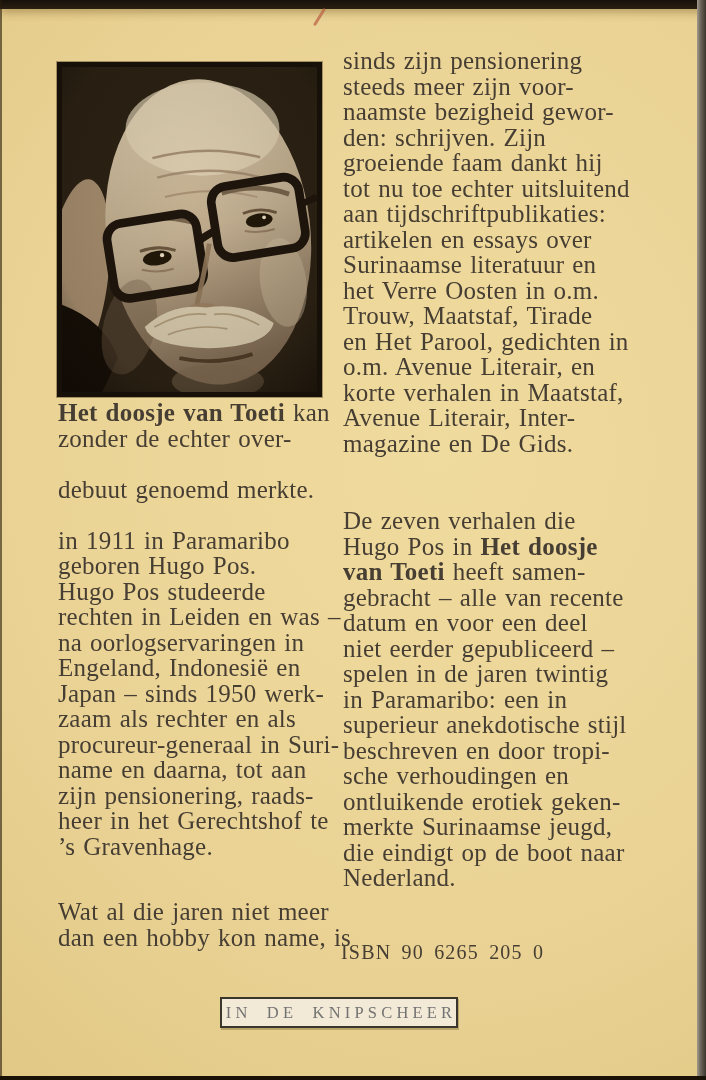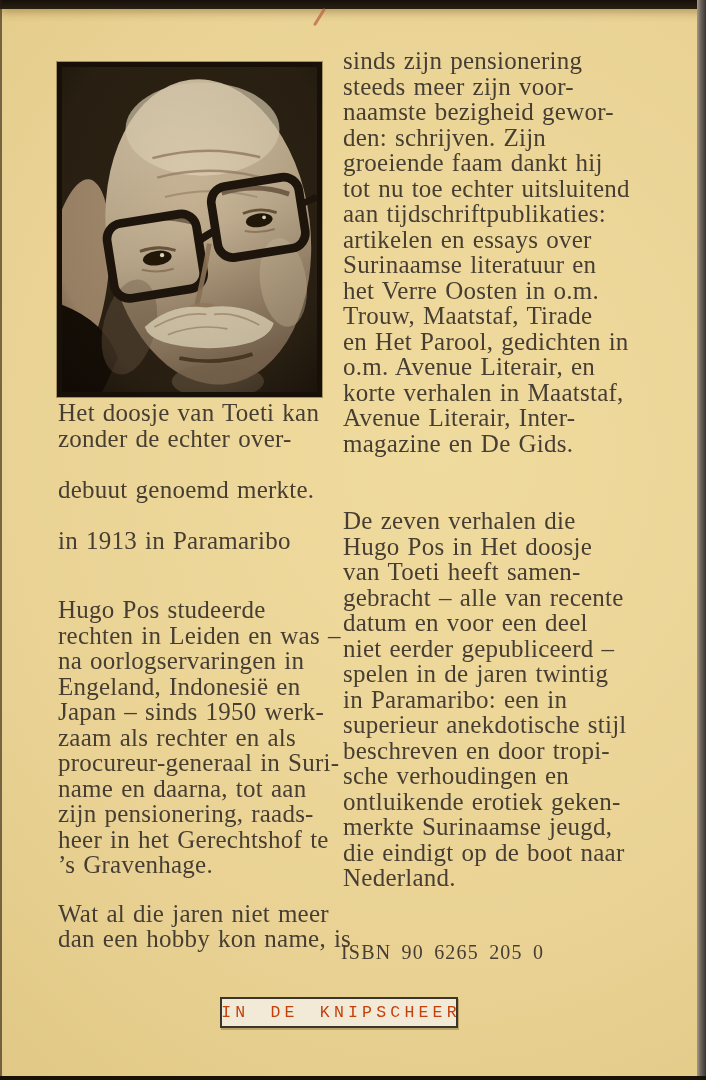--- a/index.html
+++ b/index.html
@@ -18,36 +18,36 @@
   .photo-frame{
     position:absolute;left:57px;top:62px;width:255px;height:325px;margin:0;padding:0;
     border:5px solid #161009;background:#2b2214;box-shadow:0 0 0 1px rgba(60,45,20,.4);
   }
   .photo-frame svg{display:block;width:255px;height:325px;}
 
   .col{position:absolute;color:var(--ink,#463e33);font-size:25px;line-height:25.5px;letter-spacing:.25px;word-spacing:1.5px;}
   .col p{margin:0;white-space:nowrap;}
   .col-left{left:58px;top:400px;width:278px;}
   .col-right{left:343px;top:48px;width:325px;}
-  .col-left p:nth-child(2){margin-top:44px;}
-  .col-left p:nth-child(3){margin-top:23px;}
+  .col-left p:nth-child(2){}
+  .col-left p:nth-child(3){margin-top:40px;}
   .col-right p:nth-child(2){margin-top:52px;}
-  .bold{font-weight:normal;}
+  .bold{font-weight:bold;}
 
   .isbn{position:absolute;left:341px;top:941px;color:var(--ink,#463e33);font-size:20px;letter-spacing:1.2px;word-spacing:4px;}
 
   .publisher-box{
     position:absolute;left:220px;top:997px;width:238px;height:31px;box-sizing:border-box;
     background:var(--box-bg,#f2ead6);border:2px solid var(--box-border,#3b362c);
     display:flex;align-items:center;justify-content:center;
     box-shadow:1px 2px 0 rgba(110,85,35,.35);
   }
   .publisher-text{
-    font-family:Liberation Mono, monospace;
-    font-size:16.5px;letter-spacing:4.2px;word-spacing:7px;color:#c2410c;padding-left:4px;white-space:nowrap;
+    font-family:Liberation Serif, serif;
+    font-size:16.5px;letter-spacing:4.2px;word-spacing:7px;color:#737373;padding-left:4px;white-space:nowrap;
   }
 </style>
 </head>
 <body>
 
 <div class="cover">
 
   <div class="edge edge-top"></div>
   <div class="edge edge-left"></div>
   <div class="edge edge-right"></div>
@@ -108,21 +108,21 @@
         <path d="M86 268 Q114 243 150 248 Q190 242 220 264 Q214 288 152 290 Q92 288 86 268 Z" fill="#d8cbae"></path>
         <path d="M96 268 Q125 252 150 255 M205 266 Q180 252 158 255 M110 276 Q140 264 172 270" stroke="#a5906e" stroke-width="1.8" fill="none" opacity="0.8"></path>
         <path d="M122 300 Q160 308 198 296" stroke="#47331f" stroke-width="4" fill="none" opacity="0.85"></path>
         <ellipse cx="162" cy="324" rx="48" ry="18" fill="#7c6750" opacity="0.5"></ellipse>
       </g>
       <rect width="265" height="335" fill="url(#vign)"></rect>
     </svg>
   </figure>
 
   <div class="col col-left">
-      <p><span class="bold">Het doosje van Toeti</span><span> kan</span><br><span>zonder de echter over-</span><br><br><span>debuut genoemd merkte.</span><br><br><span>in 1913 in Paramaribo</span><br></p>
+      <p><span class="bold">Het doosje van Toeti</span><span> kan</span><br><span>zonder de echter over-</span><br><br><span>debuut genoemd merkte.</span><br><br><span>in 1911 in Paramaribo</span><br><span>geboren Hugo Pos.</span></p>
       <p><span>Hugo Pos studeerde</span><br><span>rechten in Leiden en was –</span><br><span>na oorlogservaringen in</span><br><span>Engeland, Indonesië en</span><br><span>Japan – sinds 1950 werk-</span><br><span>zaam als rechter en als</span><br><span>procureur-generaal in Suri-</span><br><span>name en daarna, tot aan</span><br><span>zijn pensionering, raads-</span><br><span>heer in het Gerechtshof te</span><br><span>’s Gravenhage.</span></p>
       <p><span>Wat al die jaren niet meer</span><br><span>dan een hobby kon name, is</span></p>
     </div>
   <div class="col col-right">
       <p><span>sinds zijn pensionering</span><br><span>steeds meer zijn voor-</span><br><span>naamste bezigheid gewor-</span><br><span>den: schrijven. Zijn</span><br><span>groeiende faam dankt hij</span><br><span>tot nu toe echter uitsluitend</span><br><span>aan tijdschriftpublikaties:</span><br><span>artikelen en essays over</span><br><span>Surinaamse literatuur en</span><br><span>het Verre Oosten in o.m.</span><br><span>Trouw, Maatstaf, Tirade</span><br><span>en Het Parool, gedichten in</span><br><span>o.m. Avenue Literair, en</span><br><span>korte verhalen in Maatstaf,</span><br><span>Avenue Literair, Inter-</span><br><span>magazine en De Gids.</span></p>
       <p><span>De zeven verhalen die</span><br><span>Hugo Pos in </span><span class="bold">Het doosje</span><br><span class="bold">van Toeti</span><span> heeft samen-</span><br><span>gebracht – alle van recente</span><br><span>datum en voor een deel</span><br><span>niet eerder gepubliceerd –</span><br><span>spelen in de jaren twintig</span><br><span>in Paramaribo: een in</span><br><span>superieur anekdotische stijl</span><br><span>beschreven en door tropi-</span><br><span>sche verhoudingen en</span><br><span>ontluikende erotiek geken-</span><br><span>merkte Surinaamse jeugd,</span><br><span>die eindigt op de boot naar</span><br><span>Nederland.</span></p>
     </div>
 
   <div class="isbn">ISBN 90 6265 205 0</div>
 

